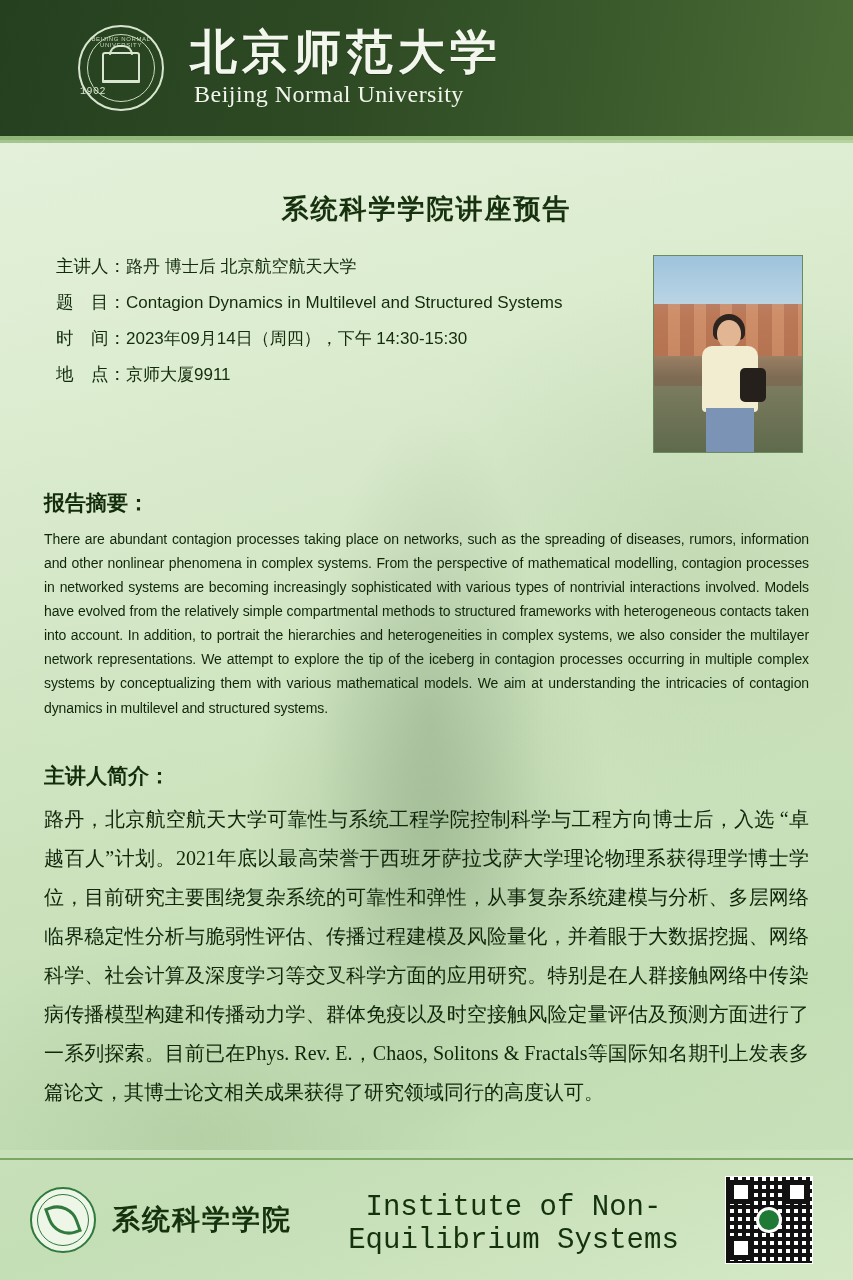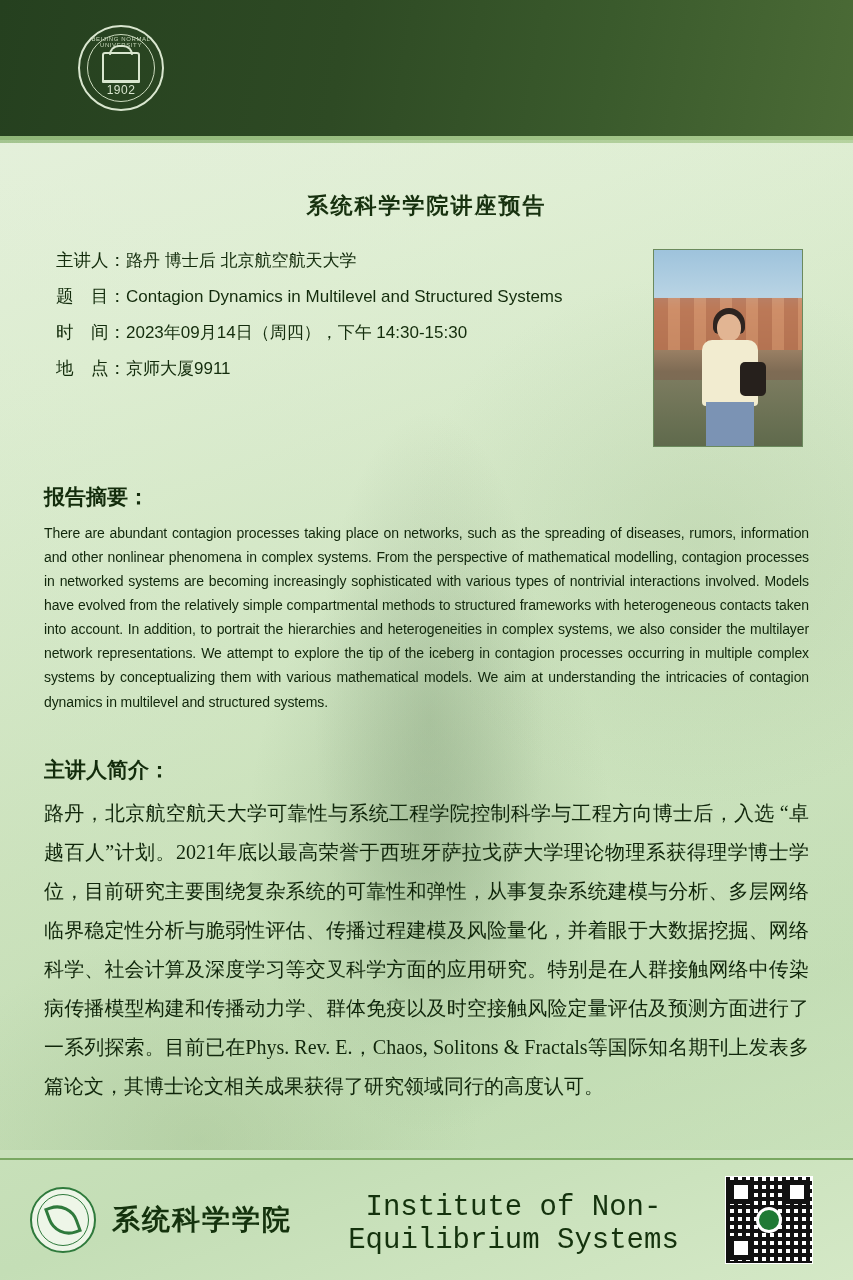--- a/index.html
+++ b/index.html
@@ -85,25 +85,25 @@
     transform: translateX(-50%);
     width: 20px; height: 8px;
     border: 2px solid #d9e6cf;
     border-bottom: none;
     border-radius: 10px 10px 0 0;
   }
   .seal .seal-year {
     position: absolute;
     left: 0; right: 0;
     bottom: 12px;
-    text-align: center;
-    font-size: 12px;
+    text-align: left;
+    font-size: 10px;
     letter-spacing: 0.5px;
     color: #d9e6cf;
-    font-family: Liberation Sans, sans-serif;
+    font-family: Liberation Mono, monospace;
   }
   .seal .seal-ring-text {
     position: absolute;
     left: 0; right: 0; top: 9px;
     text-align: center;
     font-size: 6px;
     color: #c8d8bb;
     letter-spacing: 0.6px;
   }
   .title-block {
@@ -134,21 +134,21 @@
 
   
   .content {
     position: relative;
     padding: 0 44px;
   }
   .poster-title {
     text-align: center;
     font-family: "Liberation Serif", serif;
     font-weight: bold;
-    font-size: 22px;
+    font-size: 27px;
     letter-spacing: 2px;
     color: #17310f;
     margin-top: 48px;
   }
   .meta-row-wrap {
     display: flex;
     margin-top: 28px;
   }
   .meta-list {
     flex: 1 1 auto;
@@ -368,20 +368,24 @@
 
 <div class="poster">
   <div class="bg-art"></div>
 
   <div class="header">
     <div class="header-inner">
       <div class="seal">
         <div class="seal-ring-text">BEIJING NORMAL UNIVERSITY</div>
         <div class="seal-core"></div>
         <div class="seal-year">1902</div>
+      </div>
+      <div class="title-block">
+        <div class="title-cn">北京师范大学</div>
+        <div class="title-en">Beijing Normal University</div>
       </div>
     </div>
   </div>
   <div class="header-strip"></div>
 
   <div class="content">
     <div class="poster-title">系统科学学院讲座预告</div>
 
     <div class="meta-row-wrap">
       <div class="meta-list">

